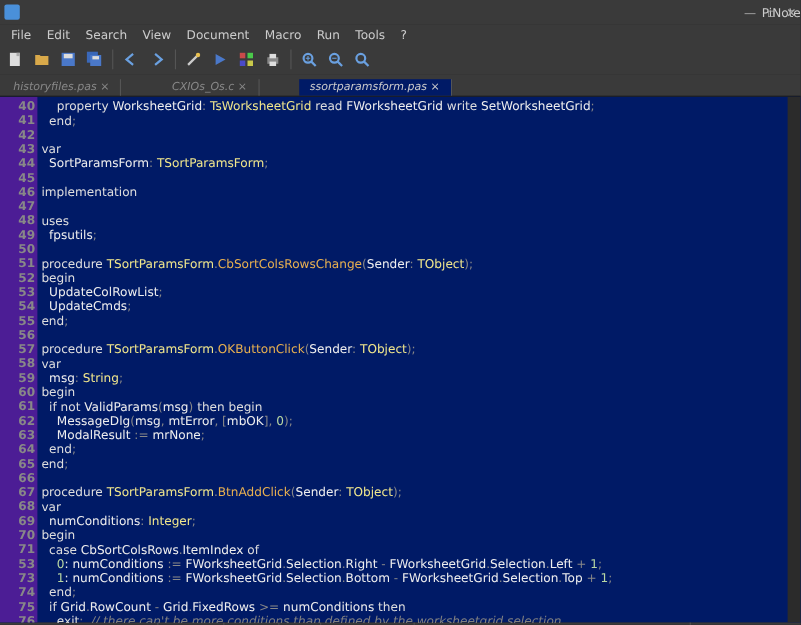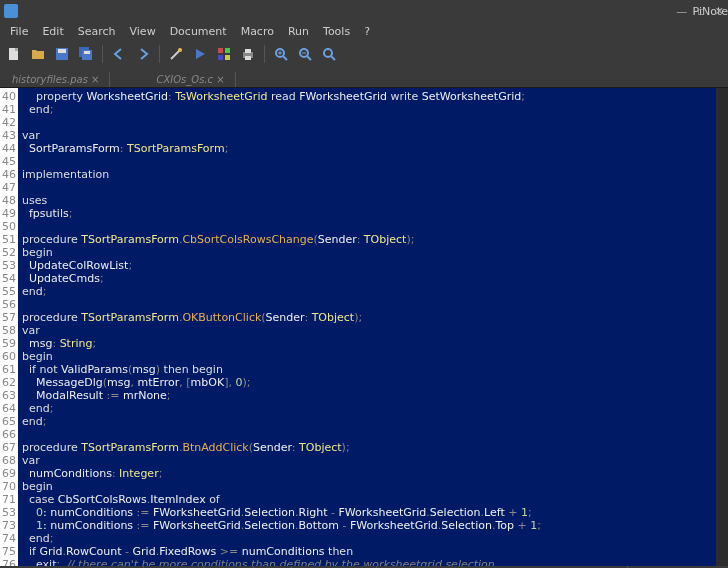--- a/index.html
+++ b/index.html
@@ -12,21 +12,21 @@
 .menubar{height:18px;background:#3a3a3a;display:flex;align-items:center;padding:0 4px;gap:2px;font-size:11px;}
 .menubar .menu-item{padding:0 6px;color:#ccc;cursor:pointer;text-align:center;}
 .toolbar{height:28px;background:#3a3a3a;display:flex;align-items:center;padding:0 4px;gap:4px;}
 .toolbar .tbtn{width:20px;height:20px;display:flex;align-items:center;justify-content:center;cursor:pointer;}
 .toolbar .sep{width:1px;height:18px;background:#555;margin:0 2px;}
 .toolbar svg{width:16px;height:16px;}
 .tabbar{height:20px;background:#3a3a3a;display:flex;align-items:flex-end;padding-left:2px;font-size:10px;border-bottom:1px solid #1a1a1a;gap:36px;}
 .tab{padding:2px 10px;color:#888;border-right:1px solid #555;cursor:pointer;font-style:italic;}
 .tab.active{color:#ccc;background:#001a66;font-style:italic;}
 .editor{height:478px;background:#001a66;display:flex;overflow:hidden;font-family:"Courier New",monospace;font-size:11px;line-height:13px;}
-.gutter{width:18px;background:#ffffff;color:#888;text-align:right;padding:2px 2px 0 0;}
+.gutter{width:34px;background:#4c1d95;color:#888;text-align:right;padding:2px 2px 0 0;font-weight:bold;}
 .gutter div{height:13px;}
 .code{flex:1;padding:2px 4px;white-space:pre;color:#ddd;overflow:auto;position:relative;}
 .code .line{height:13px;}
 .kw{color:#dedede;font-weight:normal;}
 .ident{color:#eee;}
 .type{color:#f0e68c;}
 .func{color:#e8b050;}
 .num{color:#b8d7a3;}
 .cmt{color:#808080;font-style:italic;}
 .punct{color:#888;}
@@ -143,20 +143,21 @@
       <svg viewBox="0 0 16 16">
         <circle cx="7" cy="7" r="4" stroke="#6aa0e0" stroke-width="2" fill="none"></circle>
         <line x1="10" y1="10" x2="14" y2="14" stroke="#6aa0e0" stroke-width="2"></line>
       </svg>
     </div>
 </div>
 
 <div class="tabbar" id="tabbar">
     <div class="tab">historyfiles.pas   ×</div>
     <div class="tab">CXIOs_Os.c   ×</div>
+    <div class="tab active">ssortparamsform.pas   ×</div>
   </div>
 
 <div class="editor">
   <div class="gutter" id="gutter">
       <div>40</div>
       <div>41</div>
       <div>42</div>
       <div>43</div>
       <div>44</div>
       <div>45</div>

